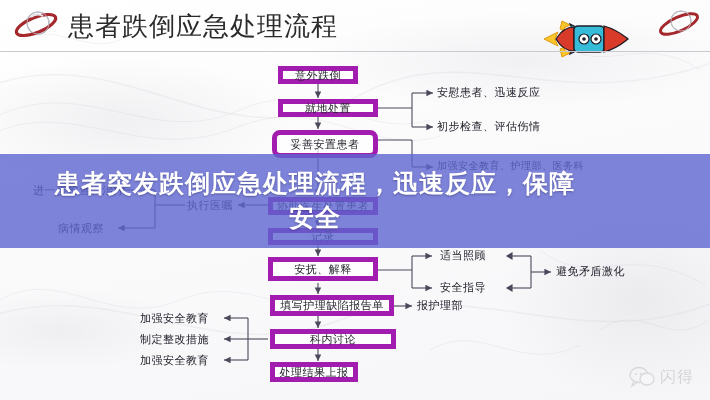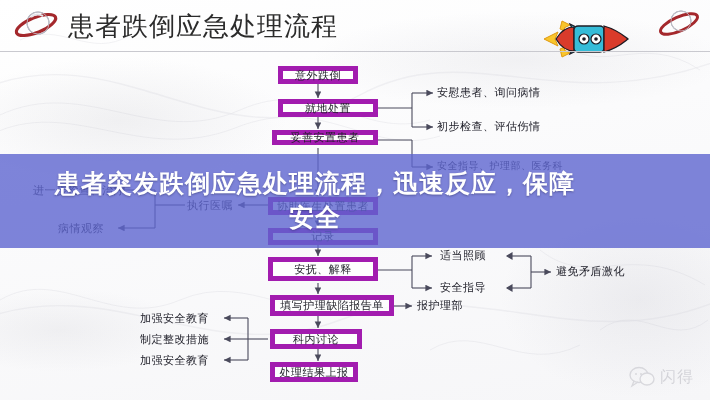--- a/index.html
+++ b/index.html
@@ -247,54 +247,54 @@
     </g>
   </svg>
 
   <div class="chart">
     <div class="node" style="left:278px; top:66px; width:80px; height:18px;">
       <span>意外跌倒</span>
     </div>
     <div class="node" style="left:278px; top:99px; width:100px; height:18px;justify-content:center;">
       <span>就地处置</span>
     </div>
-    <div class="node" style="left:272px; top:130px; width:106px; height:15px;">
+    <div class="node" style="left:272px; top:130px; width:106px; height:28px;border-radius:8px;">
       <span>妥善安置患者</span>
     </div>
     <div class="node" style="left:268px; top:197px; width:110px; height:18px;">
       <span>协助医生处置患者</span>
     </div>
     <div class="node" style="left:268px; top:228px; width:110px; height:17px;">
       <span>记录</span>
     </div>
     <div class="node" style="left:268px; top:257px; width:110px; height:24px;">
       <span>安抚、解释</span>
     </div>
     <div class="node" style="left:270px; top:295px; width:124px; height:21px;">
       <span>填写护理缺陷报告单</span>
     </div>
-    <div class="node" style="left:270px; top:329px; width:92px; height:20px;">
+    <div class="node" style="left:270px; top:329px; width:126px; height:20px;">
       <span>科内讨论</span>
     </div>
     <div class="node" style="left:270px; top:362px; width:88px; height:20px;">
       <span>处理结果上报</span>
     </div>
 
     <div class="leaf" style="left:187px; top:200px;">
       <span>执行医嘱</span>
     </div>
 
     <div class="leaf" style="left:437px; top:87px;">
-      <span>安慰患者、询问病情</span>
+      <span>安慰患者、迅速反应</span>
     </div>
     <div class="leaf" style="left:437px; top:121px;">
       <span>初步检查、评估伤情</span>
     </div>
     <div class="leaf small" style="left:437px; top:161px;">
-      <span>安全指导、护理部、医务科</span>
+      <span>加强安全教育、护理部、医务科</span>
     </div>
     <div class="leaf" style="left:440px; top:250px;">
       <span>适当照顾</span>
     </div>
     <div class="leaf" style="left:440px; top:282px;text-align:right;">
       <span>安全指导</span>
     </div>
     <div class="leaf" style="left:556px; top:266px;">
       <span>避免矛盾激化</span>
     </div>

